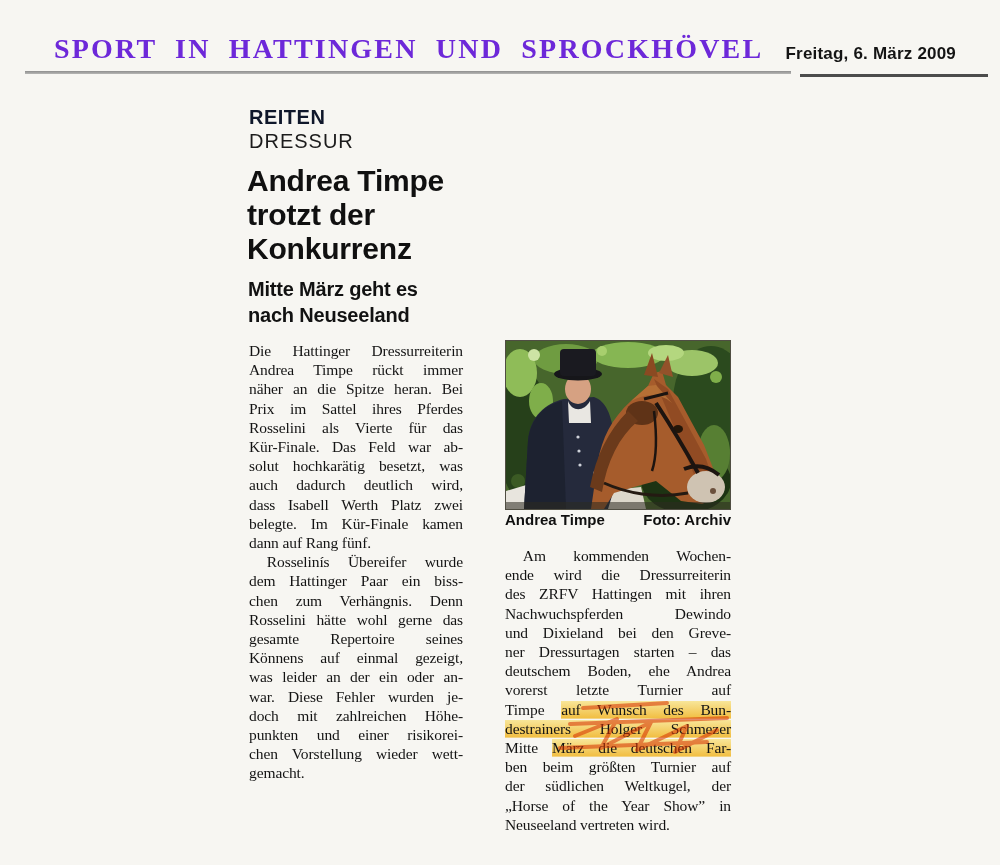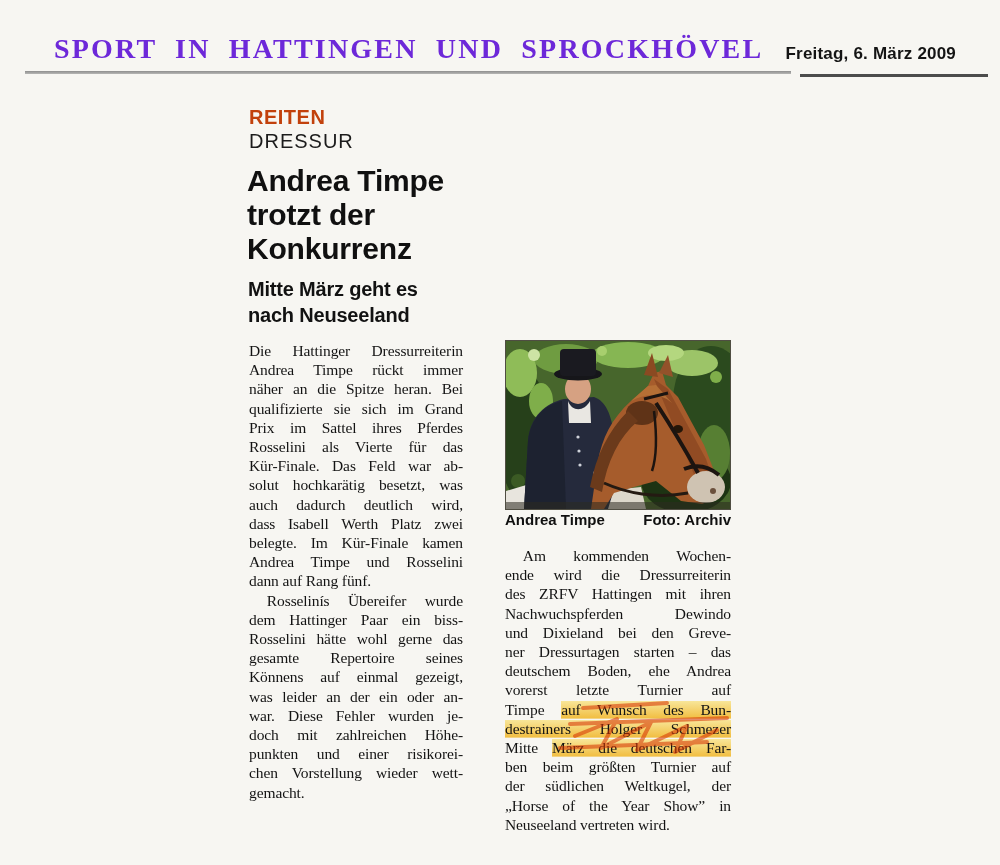--- a/index.html
+++ b/index.html
@@ -60,50 +60,49 @@
   .scribble{left:505px;top:688px;width:235px;height:75px;pointer-events:none;}
 </style>
 </head>
 <body>
 
 <div class="abs masthead-title" style="color:#6d28d9;">SPORT IN HATTINGEN UND SPROCKHÖVEL</div>
 <div class="abs masthead-date">Freitag, 6. März 2009</div>
 <div class="abs rule-left"></div>
 <div class="abs rule-right"></div>
 
-<div class="abs kicker" style="color:#c2410c;">REITEN</div>
+<div class="abs kicker" style="color:#0f172a;">REITEN</div>
 <div class="abs section-label">DRESSUR</div>
 
 <div class="abs headline">
   <div>Andrea Timpe</div>
   <div>trotzt der</div>
   <div>Konkurrenz</div>
 </div>
 
 <div class="abs subhead">
   <div>Mitte März geht es</div>
   <div>nach Neuseeland</div>
 </div>
 
 <div class="abs column col-left">
     <div class="bodyline"><span>Die Hattinger Dressurreiterin</span></div>
     <div class="bodyline"><span>Andrea Timpe rückt immer</span></div>
     <div class="bodyline"><span>näher an die Spitze heran. Bei</span></div>
-    <div class="bodyline"><span>qualifizierte sie sich im Grand</span></div>
     <div class="bodyline"><span>Prix im Sattel ihres Pferdes</span></div>
     <div class="bodyline"><span>Rosselini als Vierte für das</span></div>
     <div class="bodyline"><span>Kür-Finale. Das Feld war ab-</span></div>
     <div class="bodyline"><span>solut hochkarätig besetzt, was</span></div>
     <div class="bodyline"><span>auch dadurch deutlich wird,</span></div>
     <div class="bodyline"><span>dass Isabell Werth Platz zwei</span></div>
     <div class="bodyline"><span>belegte. Im Kür-Finale kamen</span></div>
-    <div class="bodyline"><span>Andrea Timpe und Rosselini</span></div>
     <div class="bodyline last"><span>dann auf Rang fünf.</span></div>
     <div class="bodyline indent"><span>Rosselinís Übereifer wurde</span></div>
     <div class="bodyline"><span>dem Hattinger Paar ein biss-</span></div>
+    <div class="bodyline"><span>chen zum Verhängnis. Denn</span></div>
     <div class="bodyline"><span>Rosselini hätte wohl gerne das</span></div>
     <div class="bodyline"><span>gesamte Repertoire seines</span></div>
     <div class="bodyline"><span>Könnens auf einmal gezeigt,</span></div>
     <div class="bodyline"><span>was leider an der ein oder an-</span></div>
     <div class="bodyline"><span>war. Diese Fehler wurden je-</span></div>
     <div class="bodyline"><span>doch mit zahlreichen Höhe-</span></div>
     <div class="bodyline"><span>punkten und einer risikorei-</span></div>
     <div class="bodyline"><span>chen Vorstellung wieder wett-</span></div>
     <div class="bodyline last"><span>gemacht.</span></div>
   </div>

